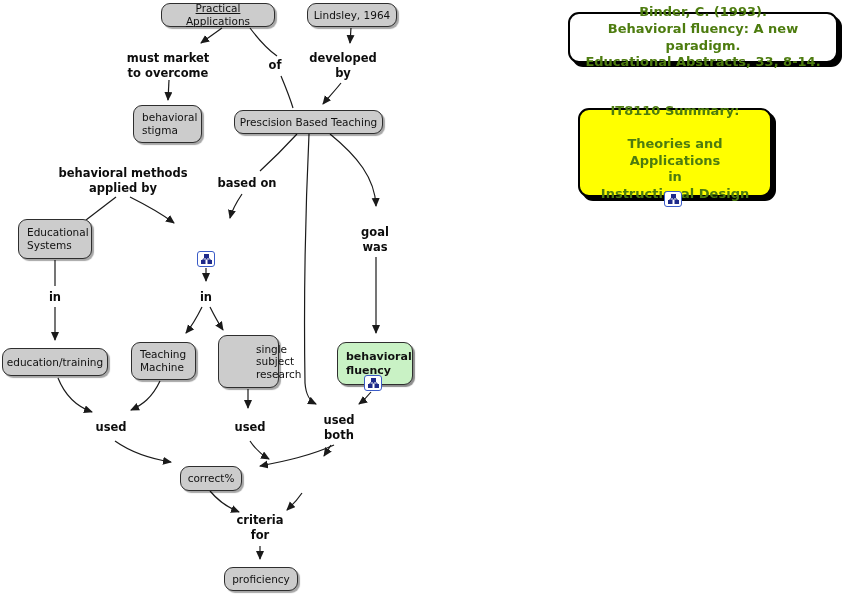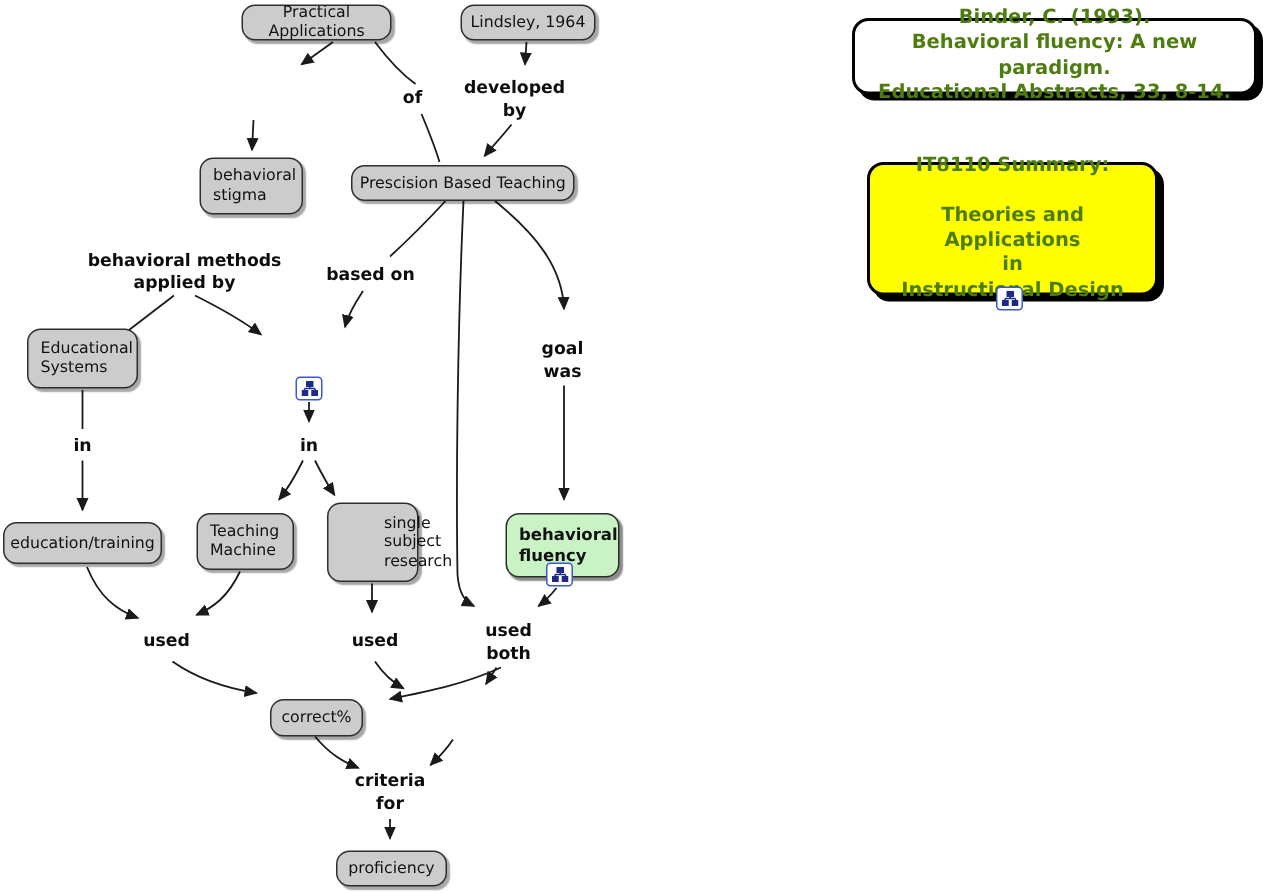--- a/index.html
+++ b/index.html
@@ -143,21 +143,21 @@
       <path d="M334,445 C310,456 285,461 260,466" marker-end="url(#ah)"></path>
       <path d="M331,445 C328,450 326,453 324,456" marker-end="url(#ah)"></path>
 
       <path d="M210,491 C220,503 229,508 239,512" marker-end="url(#ah)"></path>
       <path d="M302,493 C296,502 291,506 287,510" marker-end="url(#ah)"></path>
 
       <path d="M260,546 L260,559" marker-end="url(#ah)"></path>
     </g>
   </svg>
 
-  <div class="node" style="left:161px; top:3px; width:100px; height:24px;">Practical Applications</div>
+  <div class="node" style="left:161px; top:3px; width:114px; height:24px;text-decoration:underline;">Practical Applications</div>
 
   <div class="node" style="left:307px; top:3px; width:90px; height:24px;">Lindsley, 1964</div>
 
   <div class="node left-text" style="left:133px; top:105px; width:69px; height:38px;">behavioral
 stigma</div>
 
   <div class="node" style="left:234px; top:110px; width:149px; height:24px;">Prescision Based Teaching</div>
 
   <div class="node left-text" style="left:18px; top:219px; width:74px; height:40px;">Educational
 Systems</div>
@@ -173,20 +173,22 @@
 research</div>
 
   <div class="node fluency left-text" style="left:337px; top:342px; width:76px; height:43px;">behavioral
 fluency</div>
 
   <div class="node" style="left:180px; top:466px; width:62px; height:25px;">correct%</div>
 
 
   <div class="node" style="left:224px; top:567px; width:74px; height:24px;">proficiency</div>
 
+  <div class="lbl" style="left:168px; top:66px;">must market
+to overcome</div>
   <div class="lbl" style="left:275px; top:65px;">of</div>
   <div class="lbl" style="left:343px; top:66px;">developed
 by</div>
   <div class="lbl" style="left:123px; top:181px;">behavioral methods
 applied by</div>
   <div class="lbl" style="left:247px; top:183px;">based on</div>
   <div class="lbl" style="left:375px; top:240px;">goal
 was</div>
   <div class="lbl" style="left:55px; top:297px;">in</div>
   <div class="lbl" style="left:206px; top:297px;">in</div>

